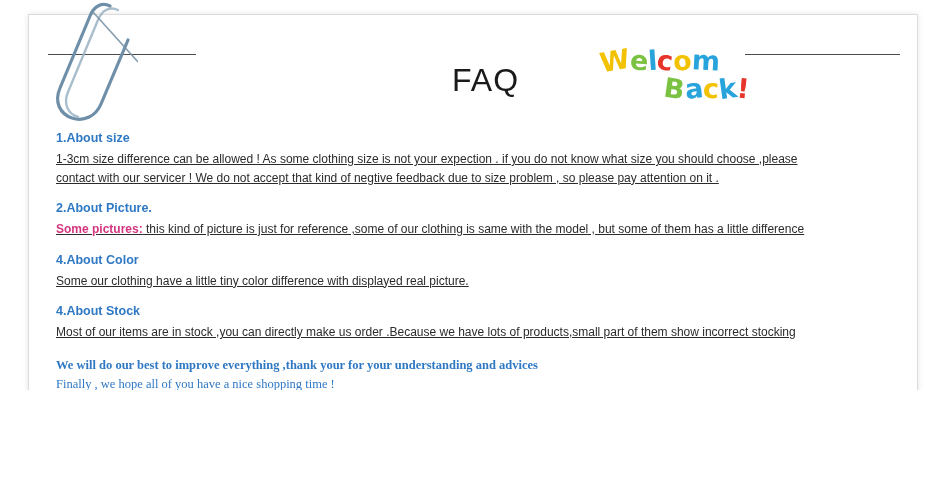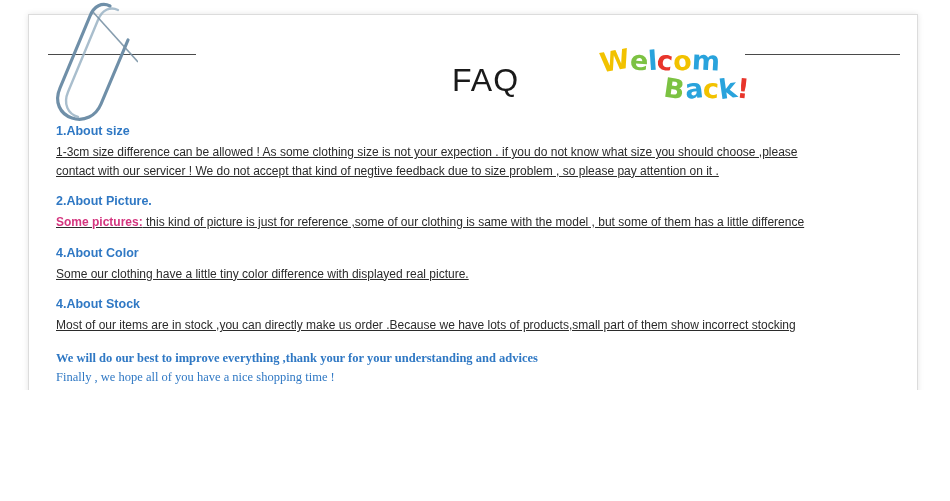--- a/index.html
+++ b/index.html
@@ -91,21 +91,21 @@
   }
   .w-line1 { left: 2px;  top: 2px; }
   .w-line2 { left: 66px; top: 30px; }
   .w-line1 span, .w-line2 span { position: relative; font-size: 27px; line-height: 30px; }
   .w-line1, .w-line2 { position: absolute; white-space: nowrap; }
 
   
   .content {
     position: absolute;
     left: 56px;
-    top: 124px;
+    top: 131px;
     width: 840px;
   }
   .sec { margin-bottom: 14px; }
   .sec-head {
     color: #2f78c4;
     font-size: 12.5px;
     font-weight: bold;
     margin-bottom: 5px;
   }
   .para {

